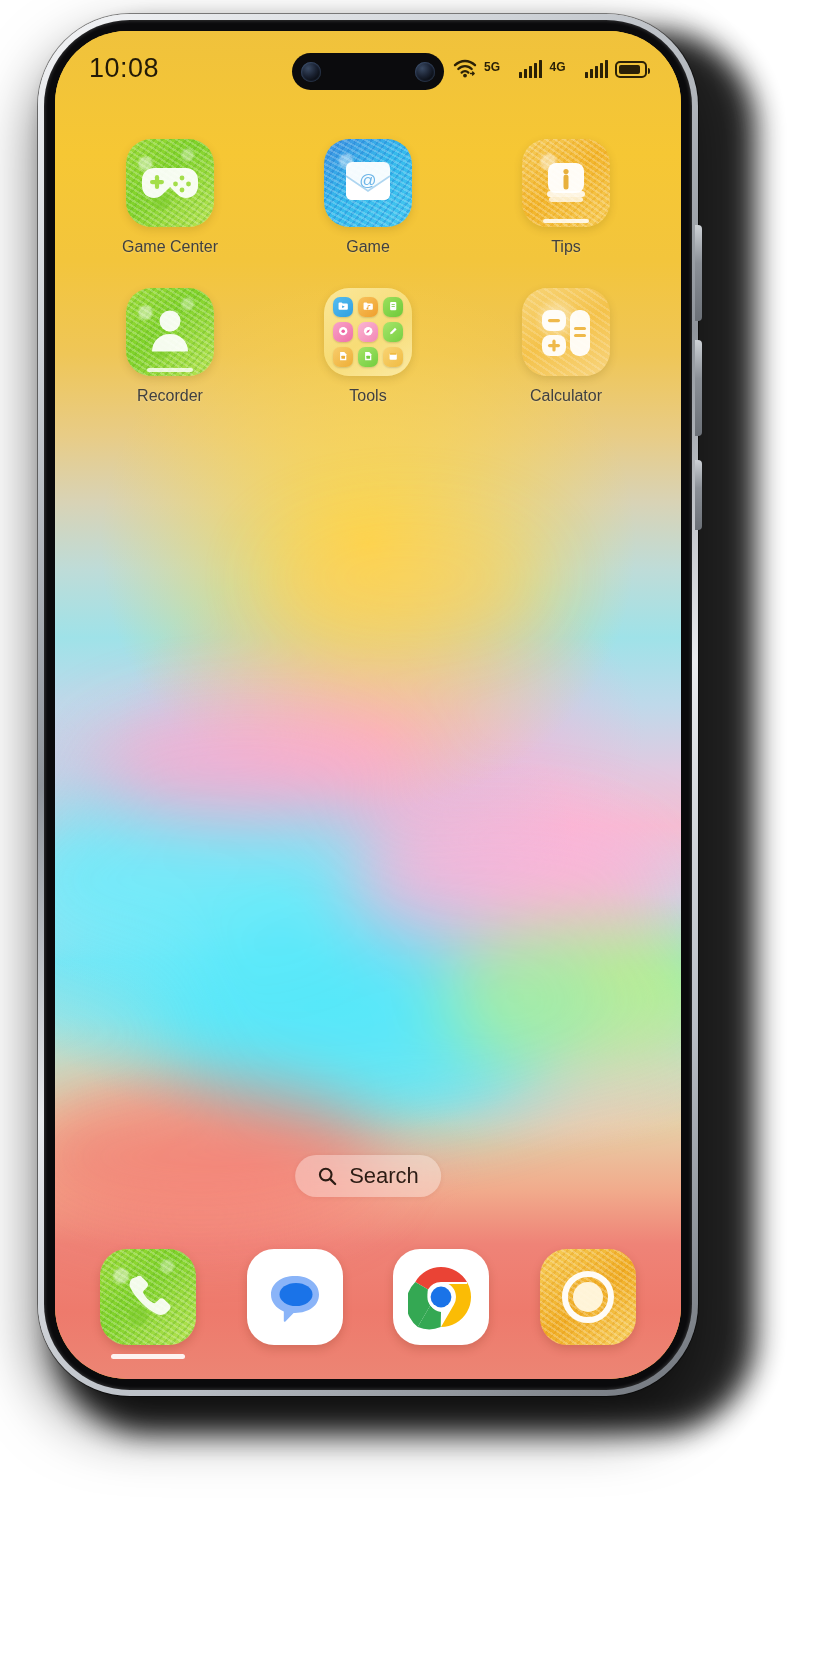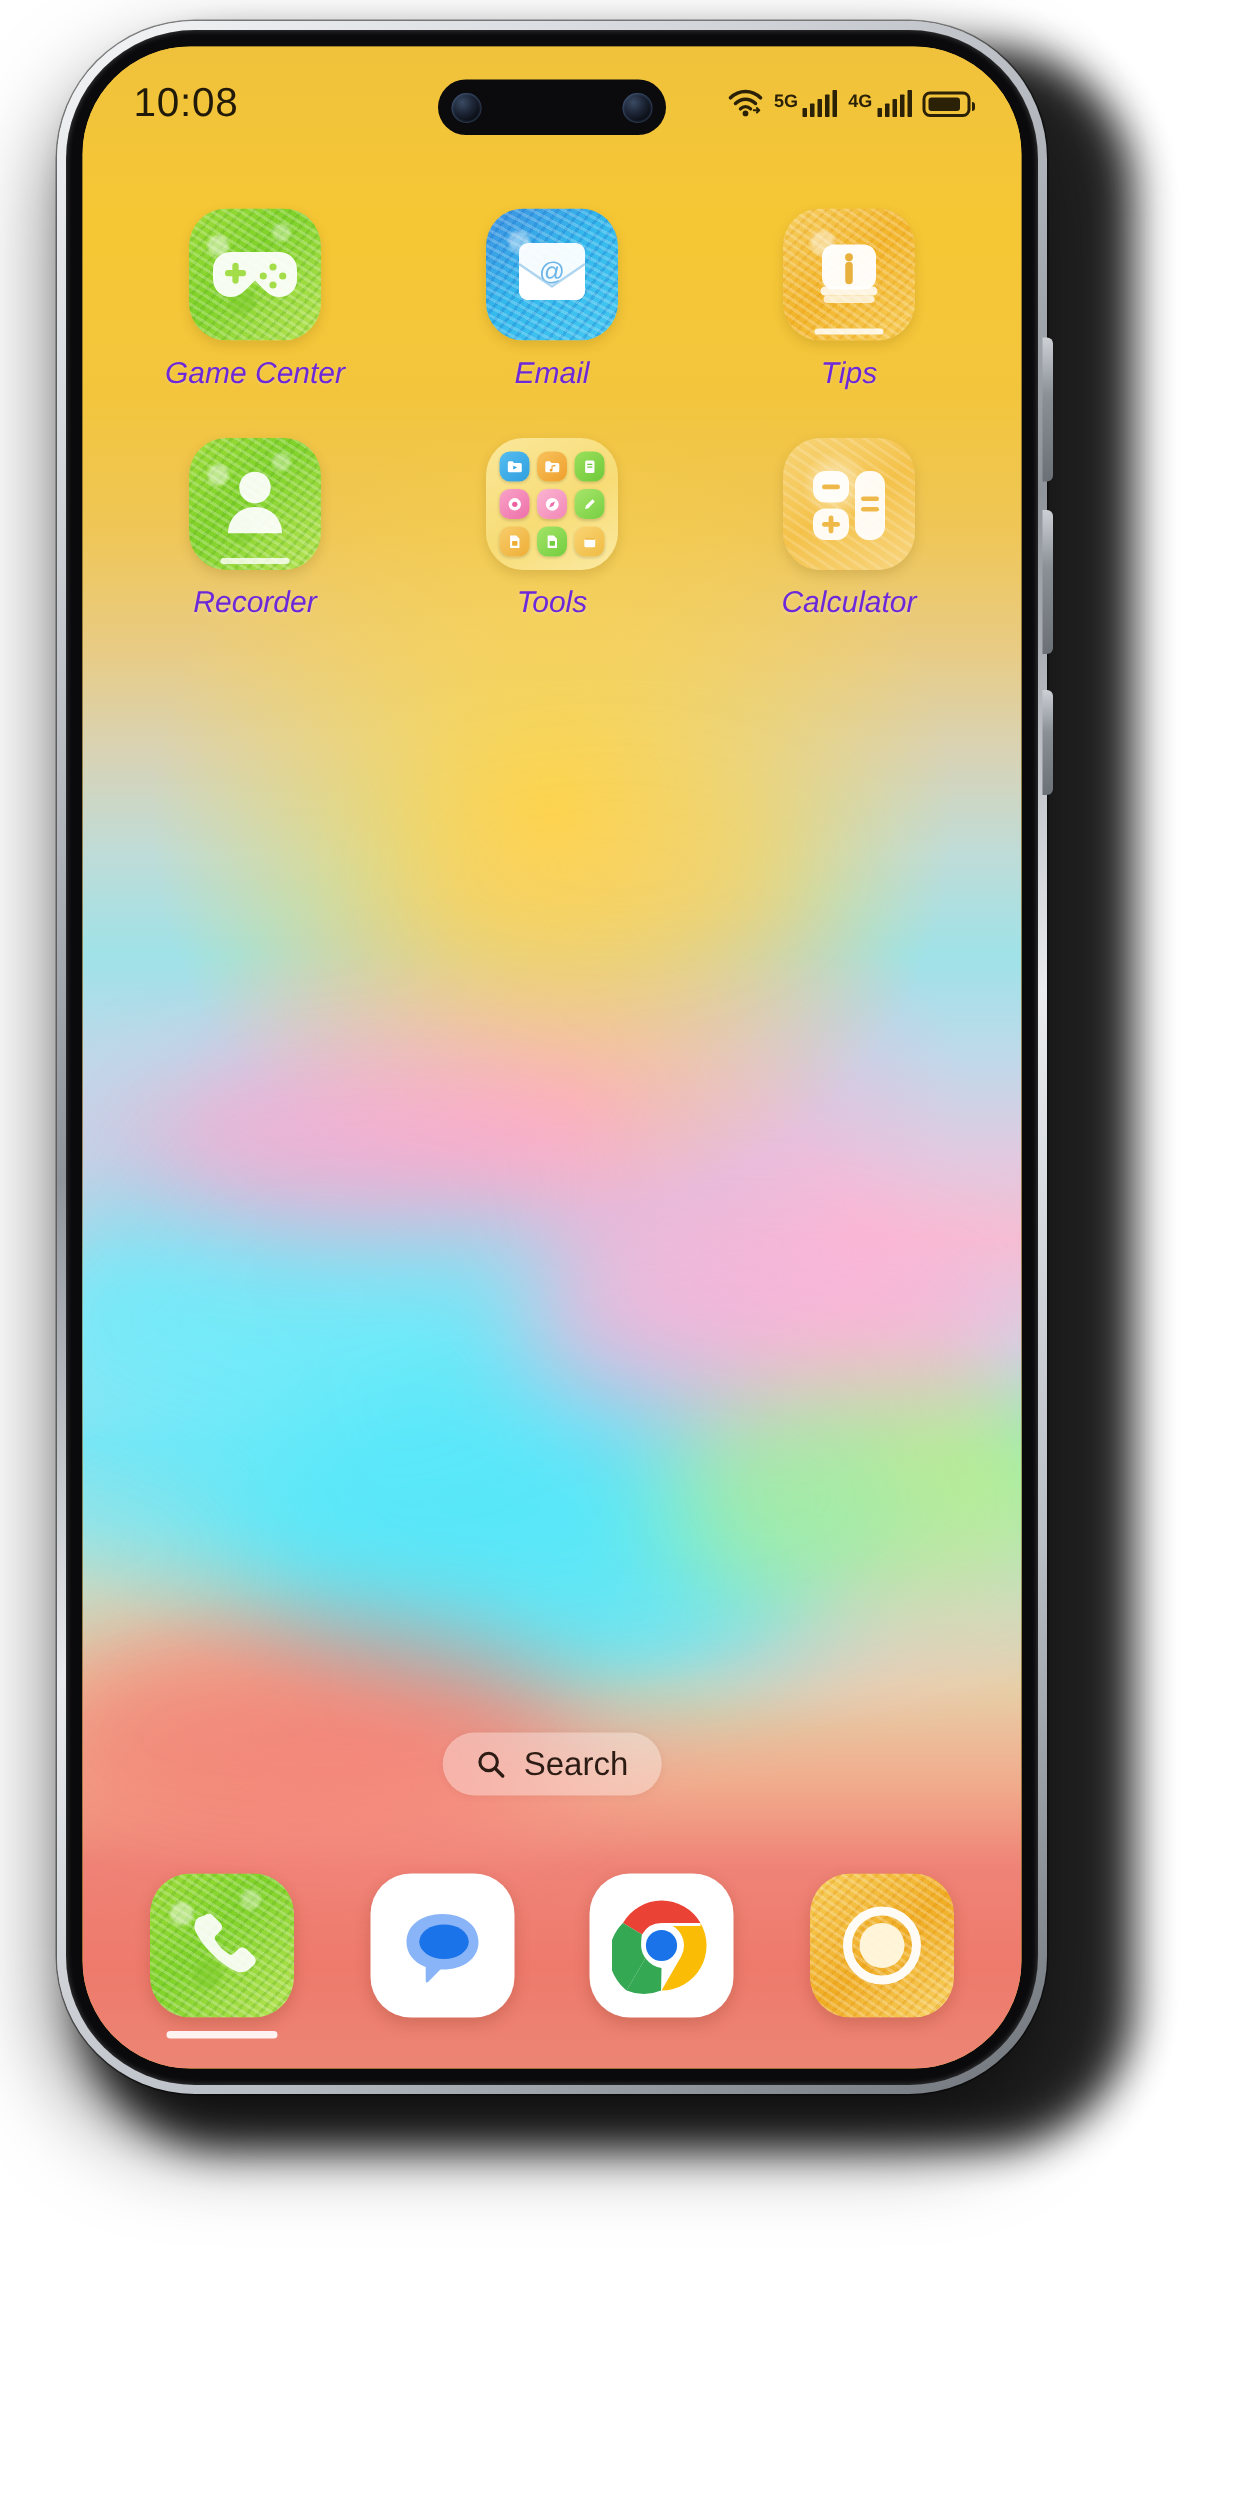--- a/index.html
+++ b/index.html
@@ -72,21 +72,21 @@
 
   
   #statusbar{
     position:absolute;left:0;top:0;width:100%;height:74px;
     display:flex;align-items:center;justify-content:space-between;
     padding:0 34px;box-sizing:border-box;
     z-index:6;
   }
   #clock{font-size:27px;color:#221a08;letter-spacing:.5px;font-weight:400;text-align:center;}
   #status-icons{display:flex;align-items:flex-end;gap:7px;color:#2b2107;}
-  .sig-wrap{display:flex;align-items:flex-end;gap:2px;position:relative;}
+  .sig-wrap{display:flex;align-items:flex-end;gap:18px;position:relative;}
   .sig-label{font-size:12px;line-height:1;margin-right:1px;align-self:flex-start;margin-top:1px;font-weight:700;}
   .bars{display:flex;align-items:flex-end;gap:1.5px;}
   .bars i{display:block;width:3.5px;background:currentColor;border-radius:.5px;}
   .bars i:nth-child(1){height:6px}
   .bars i:nth-child(2){height:9px}
   .bars i:nth-child(3){height:12px}
   .bars i:nth-child(4){height:15px}
   .bars i:nth-child(5){height:18px}
   #battery{width:32px;height:17px;border:2px solid currentColor;border-radius:5px;position:relative;display:flex;align-items:center;padding:2px;box-sizing:border-box;}
   #battery::after{content:"";position:absolute;right:-5px;top:5px;width:2.5px;height:6px;background:currentColor;border-radius:0 2px 2px 0;}
@@ -102,21 +102,21 @@
         background:radial-gradient(circle at 36% 32%, #3a4a63 0%, #1b2333 42%, #080a0f 75%);
         box-shadow:inset 0 0 2px rgba(120,160,220,.7);}
 
   
   #app-grid{position:absolute;left:0;top:108px;width:100%;z-index:5;}
   .app-row{display:flex;justify-content:space-around;padding:0 16px;margin-bottom:32px;}
   .app{width:118px;display:flex;flex-direction:column;align-items:center;cursor:pointer;}
   .icon{width:88px;height:88px;border-radius:25px;position:relative;overflow:hidden;
         box-shadow:0 3px 8px rgba(90,60,0,.16);}
   .icon-inner{position:absolute;inset:0;display:flex;align-items:center;justify-content:center;}
-  .app-label{margin-top:11px;font-size:20px;color:#6d28d9;line-height:1.1;white-space:nowrap;text-shadow:0 1px 2px rgba(255,255,255,.25);font-style:italic;}
+  .app-label{margin-top:11px;font-size:16px;color:#404040;line-height:1.1;white-space:nowrap;text-shadow:0 1px 2px rgba(255,255,255,.25);}
   .dl{position:absolute;left:50%;transform:translateX(-50%);bottom:-9px;width:46px;height:4px;border-radius:3px;background:rgba(255,255,255,.8);}
 
   
   .tex-green{background:
       radial-gradient(circle at 22% 28%, rgba(255,255,255,.45) 0 6%, transparent 9%),
       radial-gradient(circle at 70% 18%, rgba(255,255,255,.35) 0 5%, transparent 8%),
       radial-gradient(circle at 40% 70%, rgba(120,200,40,.5) 0 9%, transparent 13%),
       repeating-linear-gradient(32deg, rgba(255,255,255,.22) 0 2px, transparent 2px 5px),
       repeating-linear-gradient(-48deg, rgba(90,170,30,.28) 0 2px, transparent 2px 6px),
       linear-gradient(135deg,#9fdc3c 0%,#7fd22a 42%,#b9e456 100%);}
@@ -264,21 +264,21 @@
           <div class="icon tex-blue">
             <div class="icon-inner">
               <svg width="56" height="50" viewBox="0 0 56 50">
                 <rect x="6" y="4" width="44" height="38" rx="6" fill="rgba(255,255,255,.95)"></rect>
                 <text x="28" y="24" font-size="17" font-family="Liberation Sans, sans-serif" fill="#6fb6e8" text-anchor="middle" dominant-baseline="middle">@</text>
                 <path d="M6 18v18a6 6 0 0 0 6 6h32a6 6 0 0 0 6-6V18L28 33 6 18z" fill="rgba(255,255,255,.98)"></path>
                 <path d="M6 18L28 33 50 18" fill="none" stroke="rgba(150,200,235,.75)" stroke-width="1.6"></path>
               </svg>
             </div>
           </div>
-          <div class="app-label">Email</div>
+          <div class="app-label">Game</div>
         </div>
 
         <div class="app">
           <div class="icon tex-amber">
             <div class="icon-inner">
               <svg width="56" height="56" viewBox="0 0 56 56">
                 <rect x="11" y="42" width="34" height="5" rx="2.5" fill="rgba(255,255,255,.75)"></rect>
                 <rect x="9" y="36" width="38" height="6" rx="3" fill="rgba(255,255,255,.85)"></rect>
                 <rect x="10" y="8" width="36" height="30" rx="8" fill="rgba(255,255,255,.96)"></rect>
                 <circle cx="28" cy="16.5" r="2.6" fill="#e8b03c"></circle>

